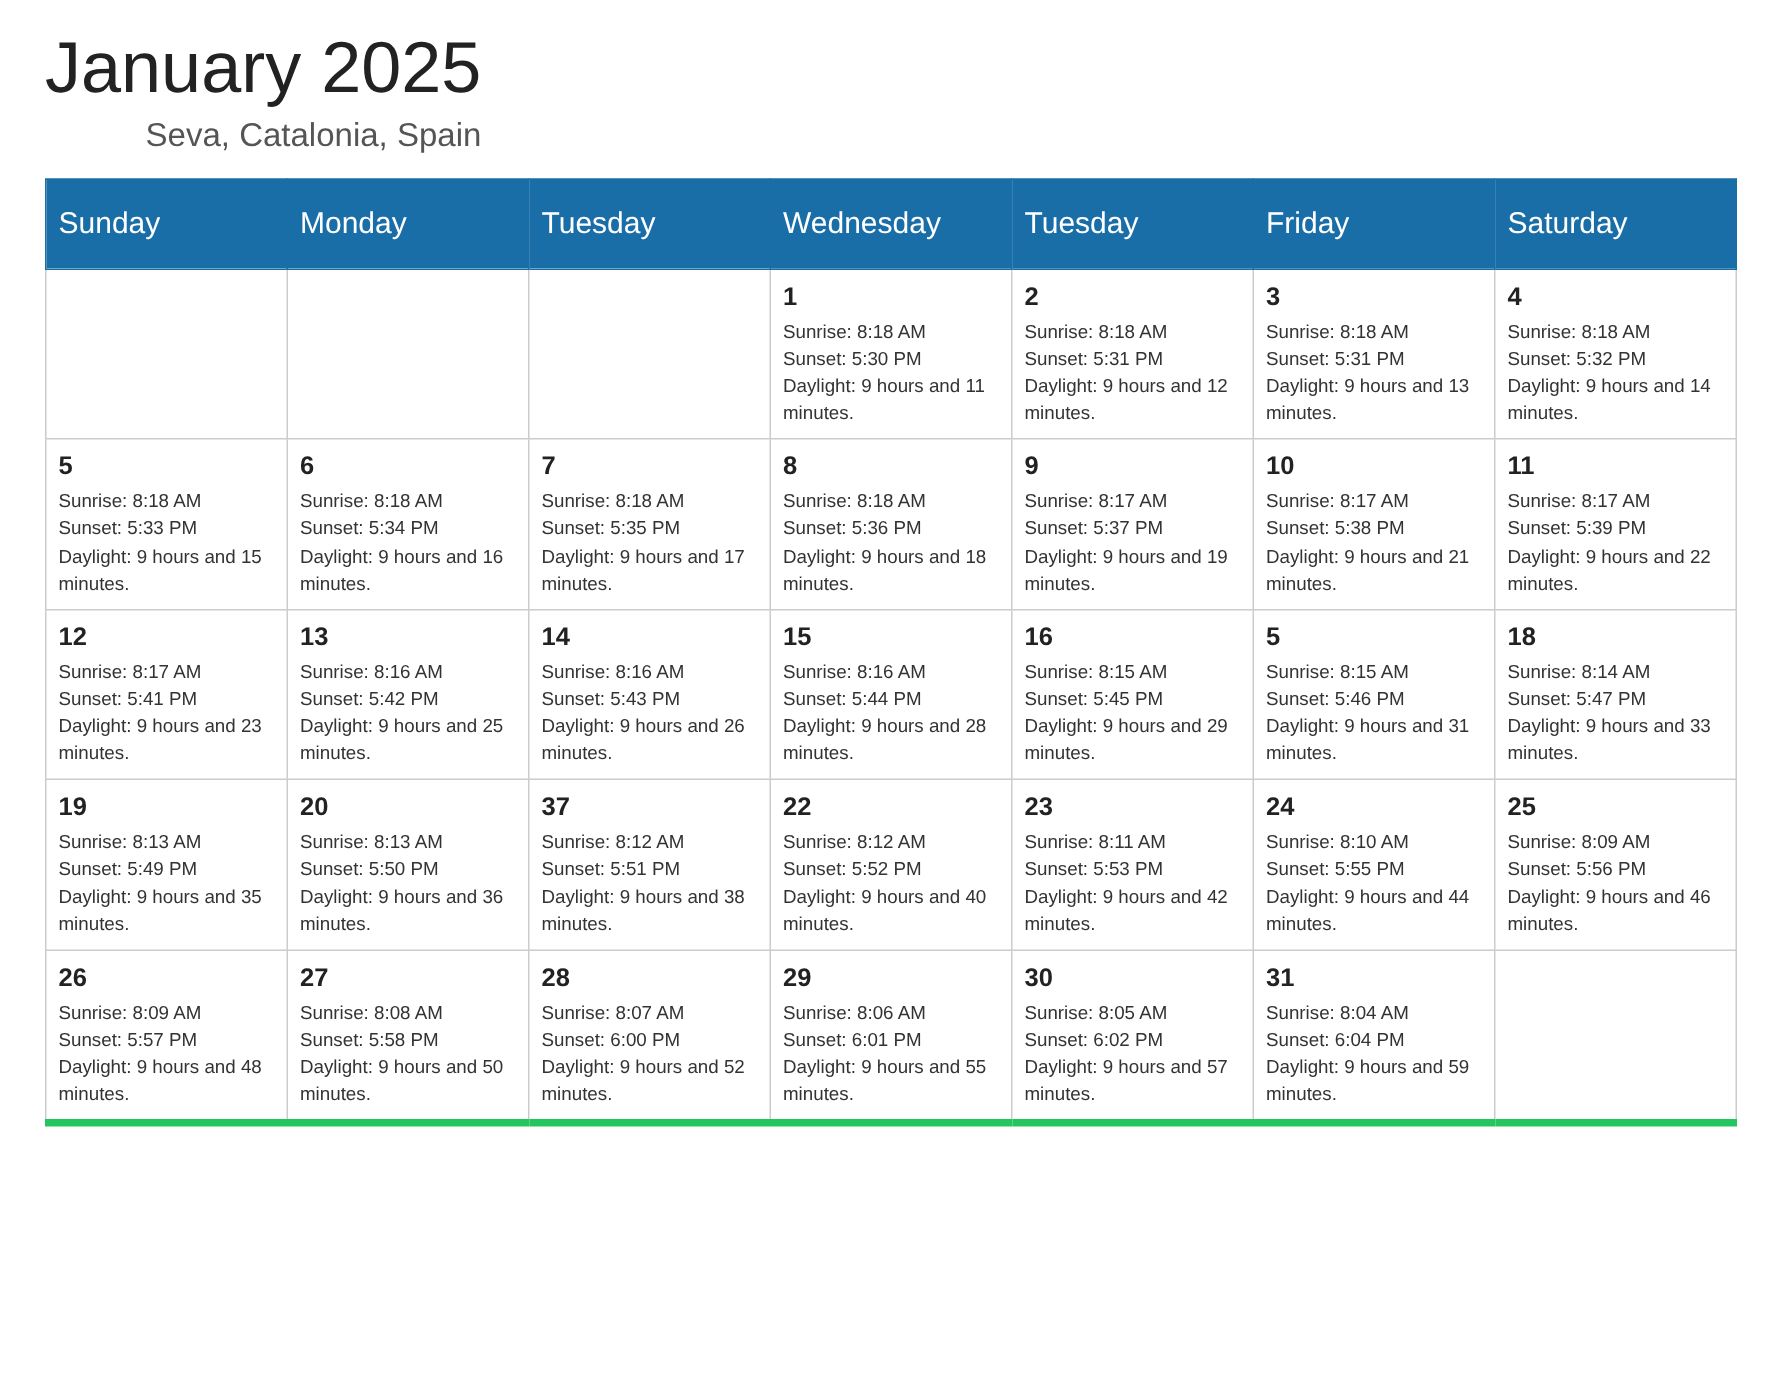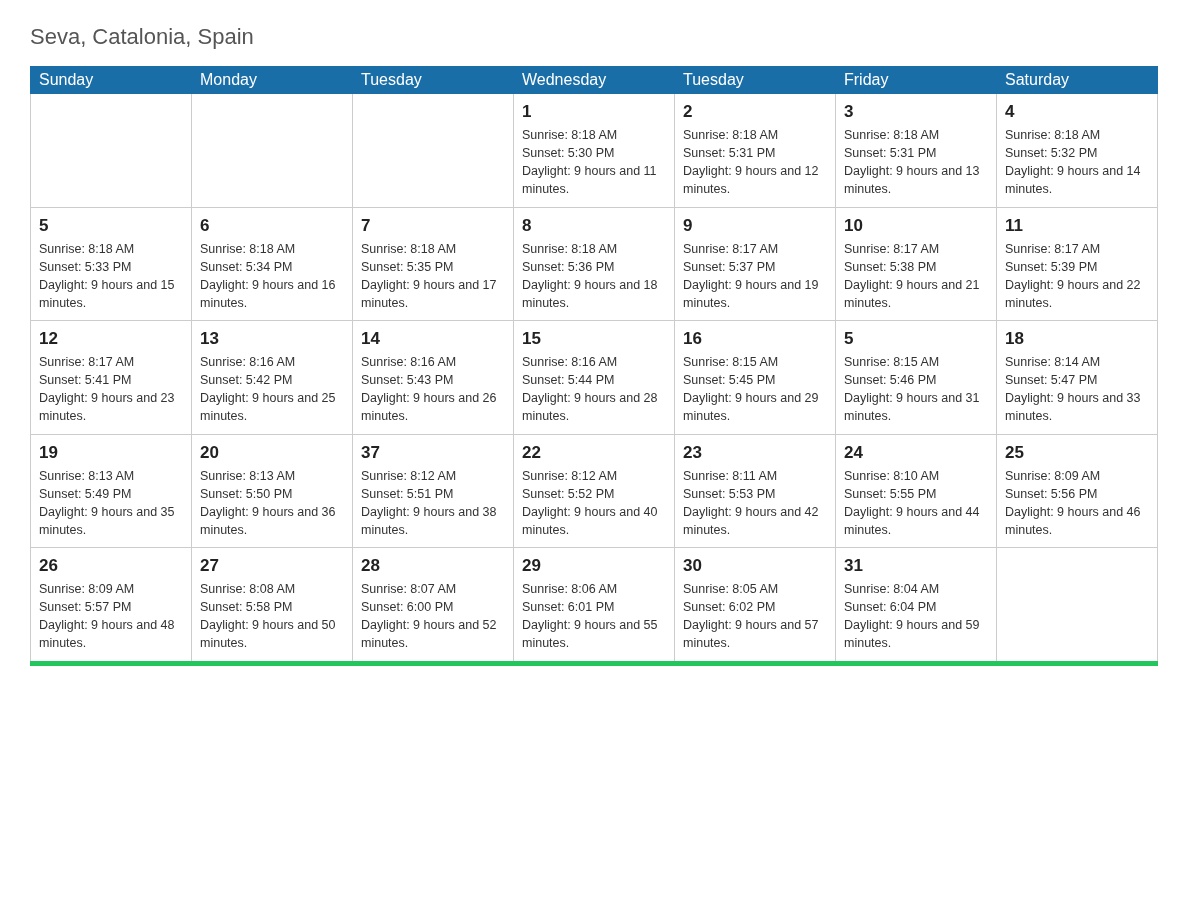--- a/index.html
+++ b/index.html
@@ -60,23 +60,23 @@
       margin-top: 4px;
     }
     .calendar-table {
       width: 100%;
       border-collapse: collapse;
       border: 1px solid #aaa;
     }
     .calendar-table th {
       background-color: #1a6ea8;
       color: #fff;
-      font-size: 16px;
+      font-size: 20px;
       font-weight: normal;
-      padding: 4px 8px;
+      padding: 18px 8px;
       text-align: left;
       border: 1px solid #1a6ea8;
     }
     .calendar-table td {
       vertical-align: top;
       padding: 8px;
       border: 1px solid #ccc;
       width: 14.28%;
       min-height: 90px;
       font-size: 13px;
@@ -99,20 +99,21 @@
     }
     tr:last-child td {
       border-bottom: 5px solid #22c55e;
     }
   </style>
 </head>
 <body>
 
 <div class="header">
   <div class="title-area">
+    <div class="month-title">January 2025</div>
     <div class="location-title">Seva, Catalonia, Spain</div>
   </div>
 </div>
 
 <table class="calendar-table">
   <thead>
     <tr id="header-row">
         <th>Sunday</th>
         <th>Monday</th>
         <th>Tuesday</th>

